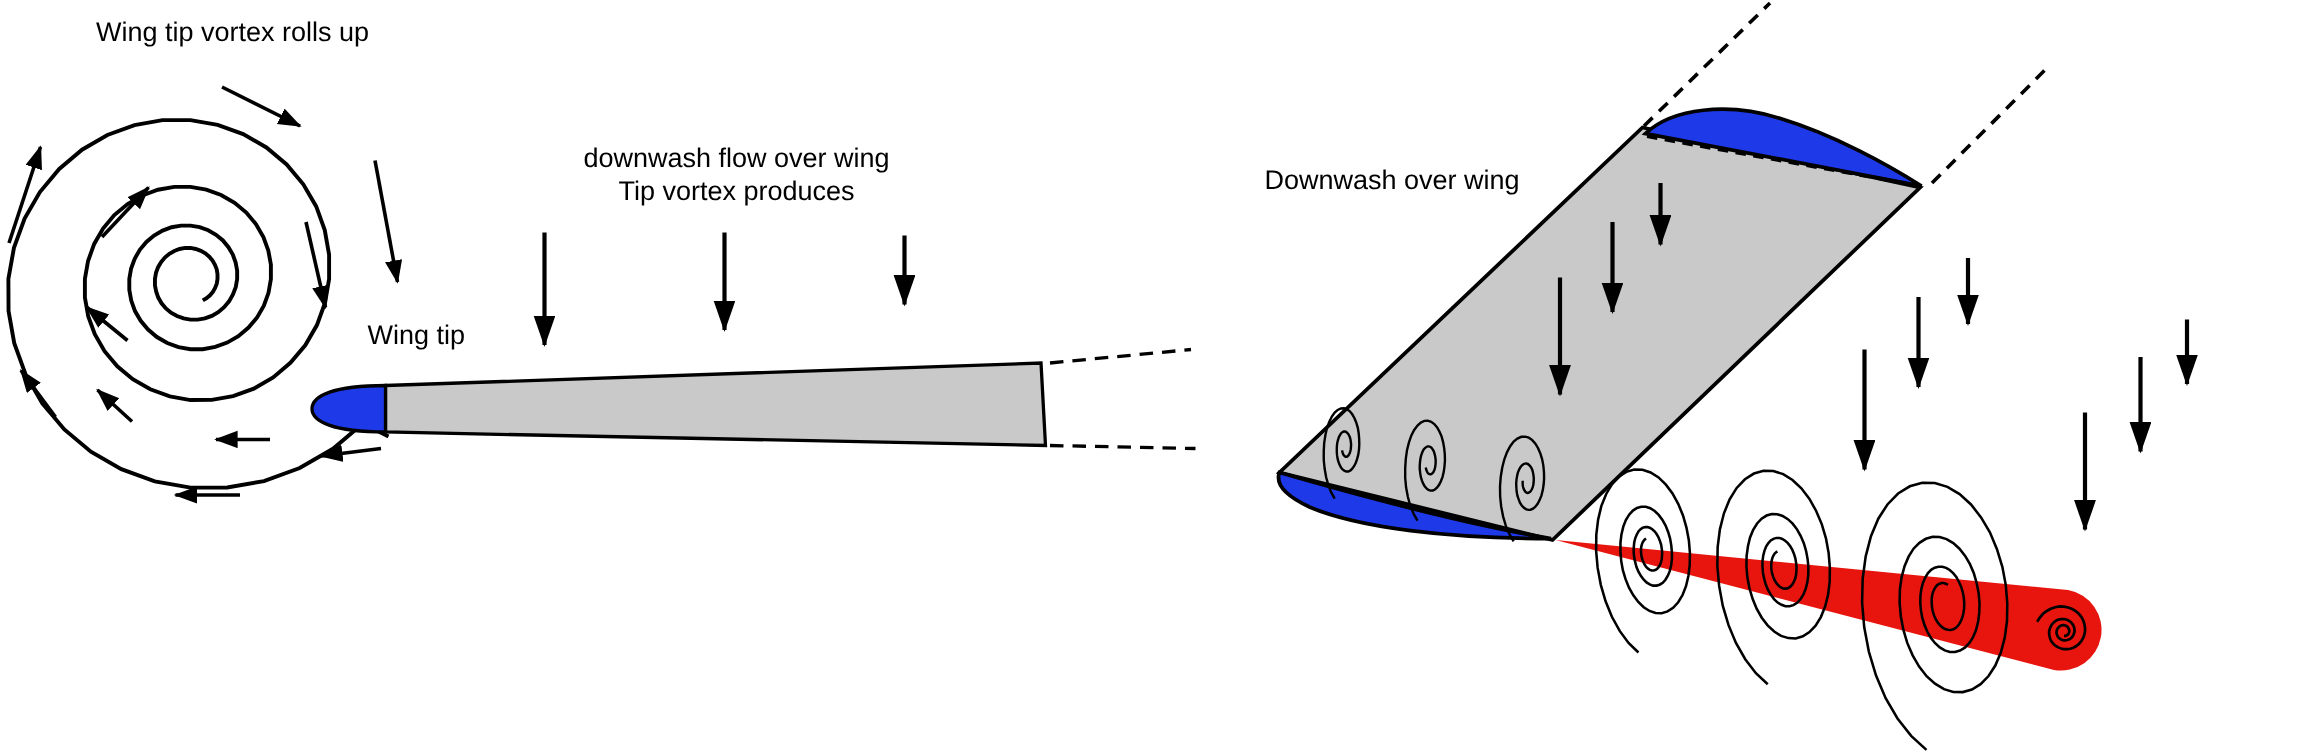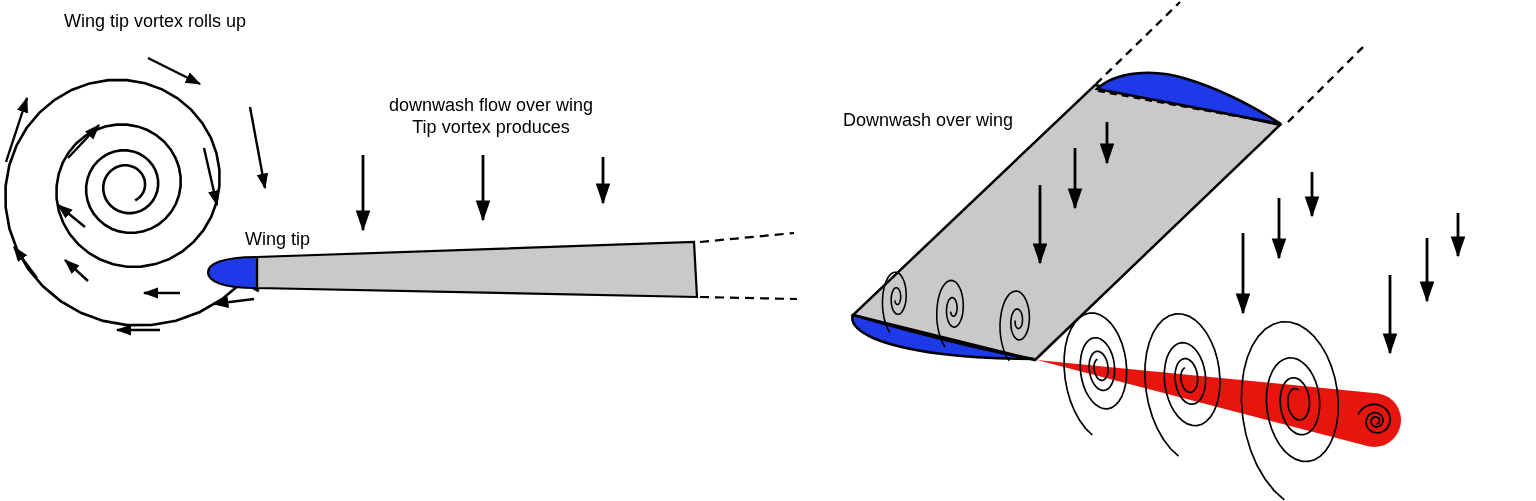--- a/index.html
+++ b/index.html
@@ -100,18 +100,18 @@
   </g>
 </svg>
 
 <div class="label" style="left:64px;top:10px;">Wing tip vortex rolls up</div>
 
 <div class="label center" style="left:355px;top:94px;width:272px;">
   <span>downwash flow over wing</span>
   <span>Tip vortex produces</span>
 </div>
 
-<div class="label" style="left:245px;top:228px;">Wing tip</div>
+<div class="label" style="left:245px;top:212px;">Wing tip</div>
 
 <div class="label" style="left:843px;top:109px;">Downwash over wing</div>
 
 
 </div>
 
 </body></html>

